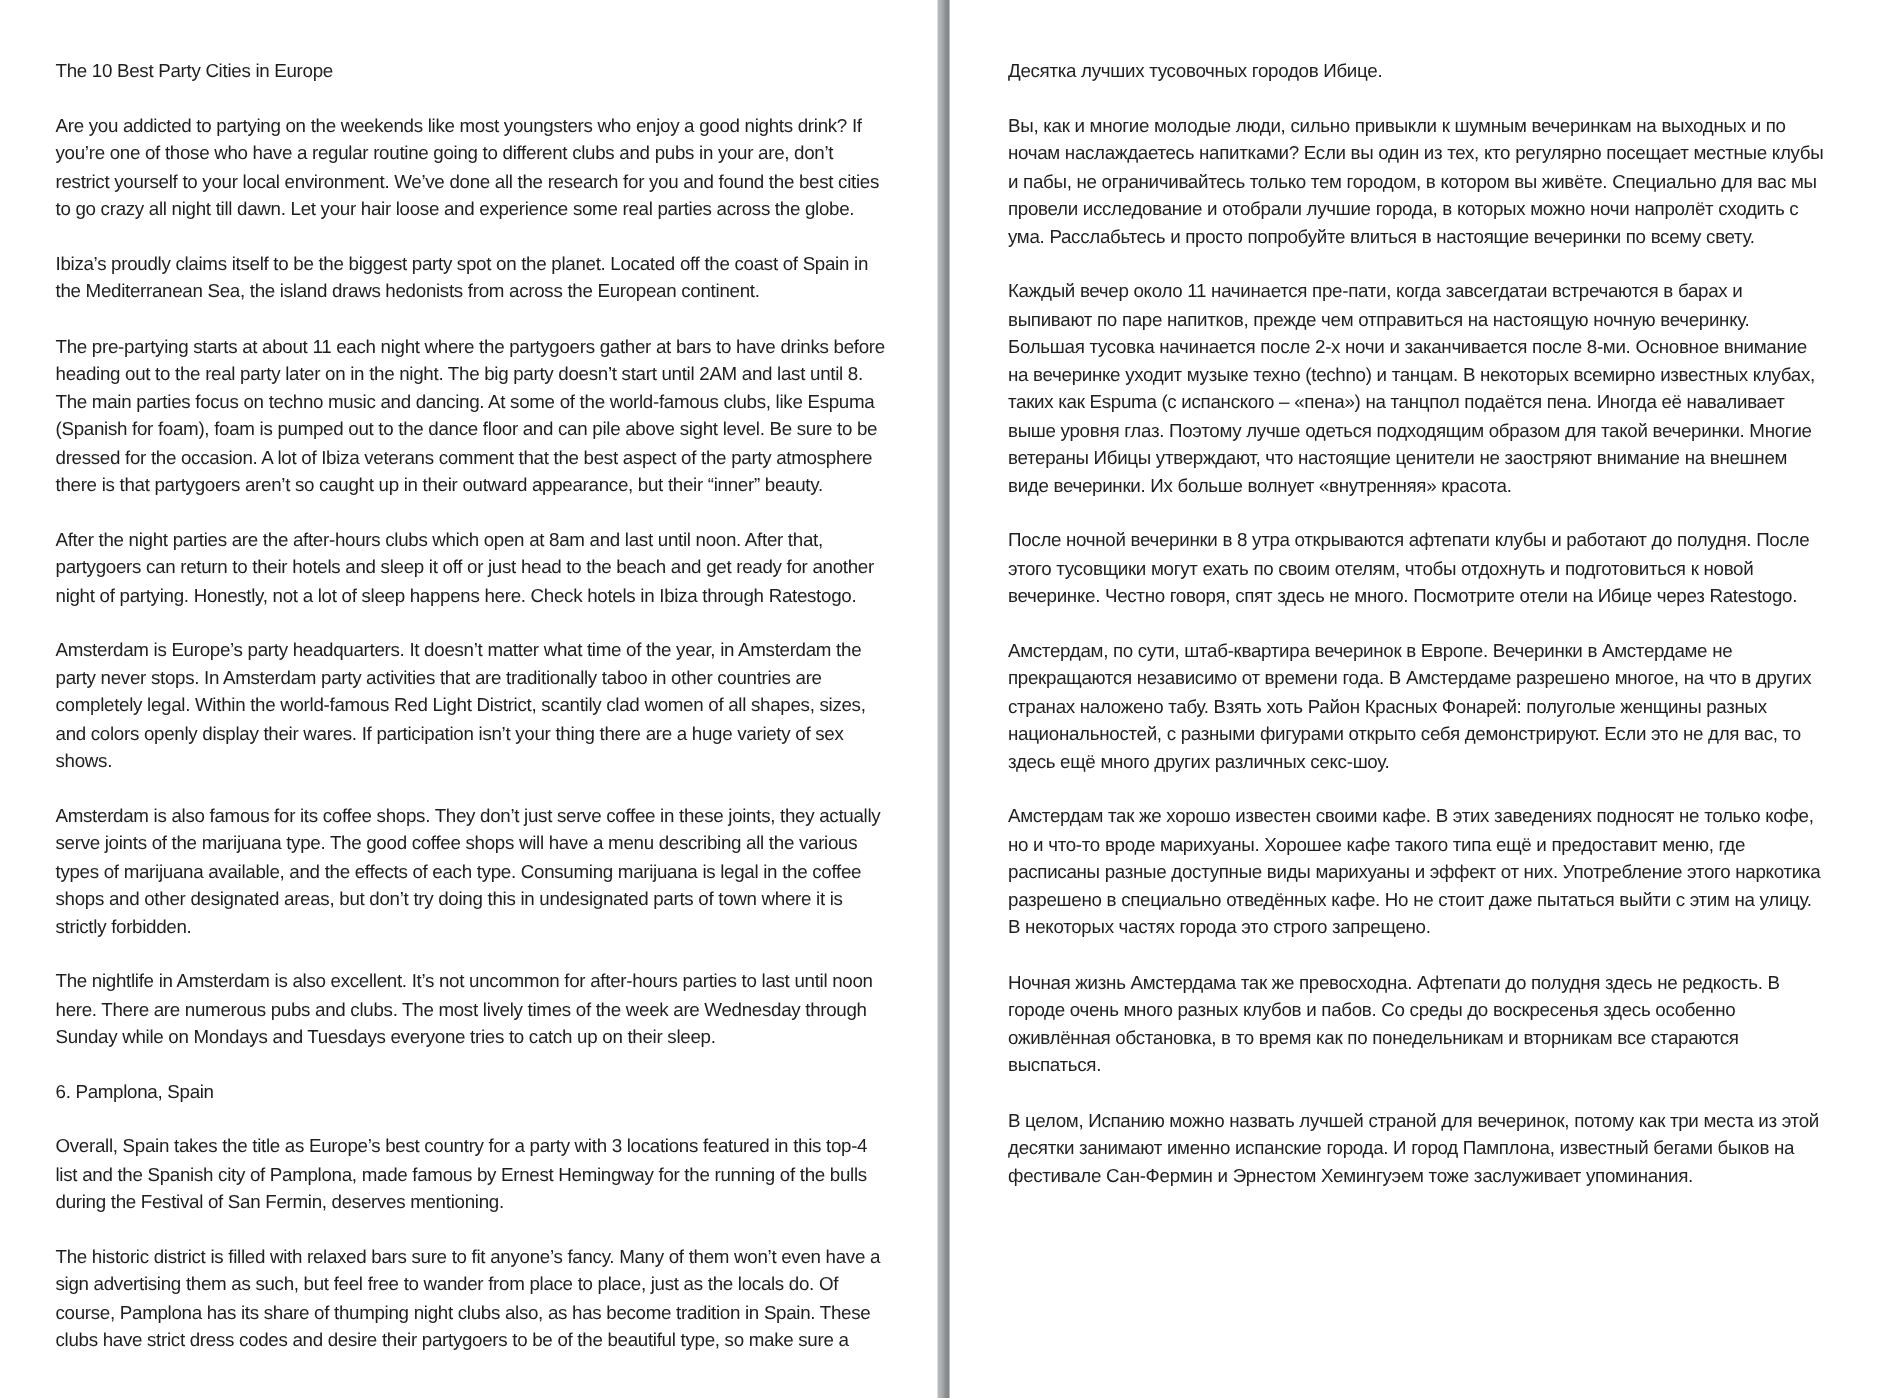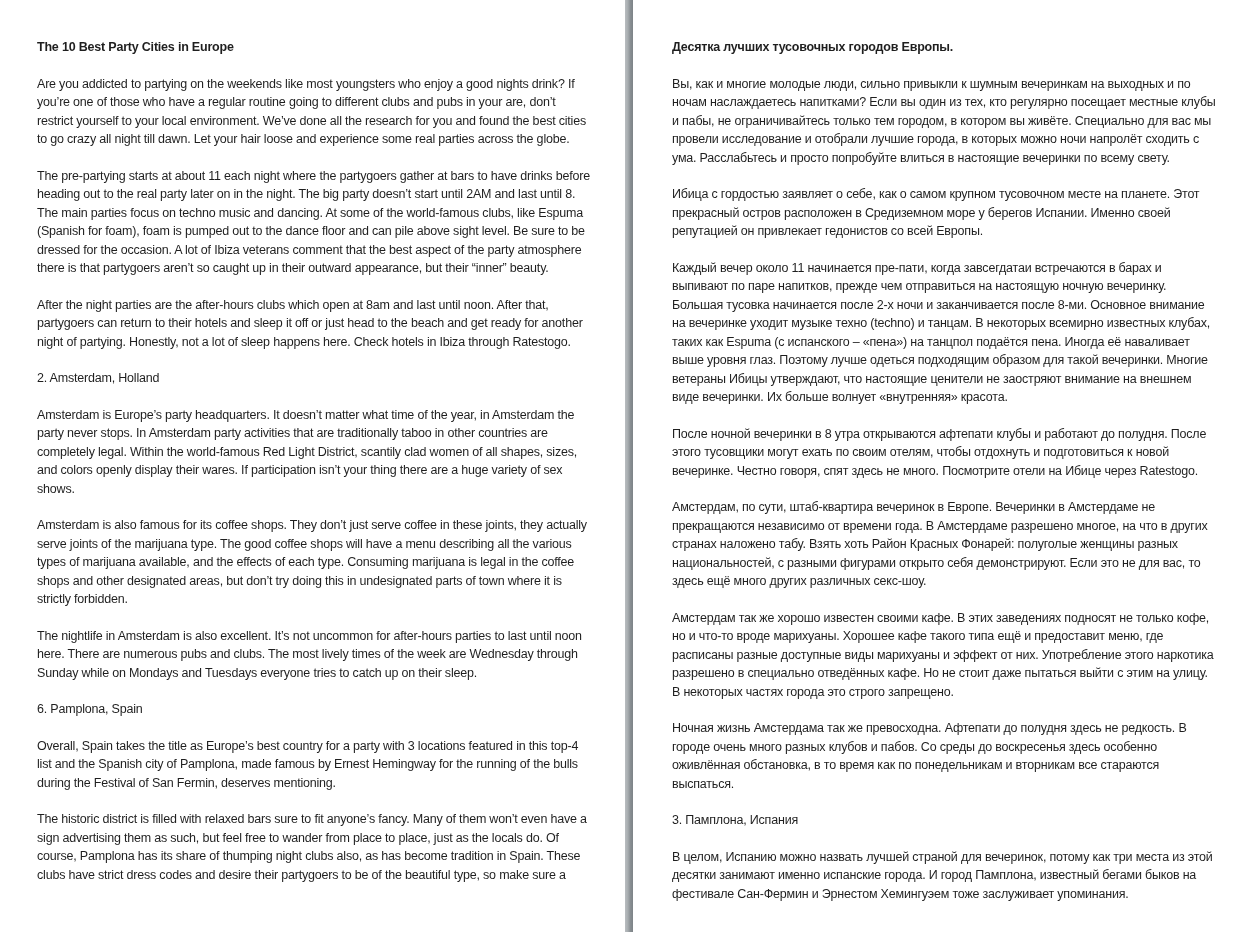--- a/index.html
+++ b/index.html
@@ -28,54 +28,52 @@
     width: 557px;
   }
   .page-right {
     left: 672px;
     width: 547px;
   }
   .block {
     margin: 0 0 18px 0;
   }
   .block.title {
-    font-weight: bold;
+    font-weight: normal;
   }
   .divider {
     position: absolute;
     top: 0;
     left: 625px;
     width: 8px;
     height: 932px;
     background: linear-gradient(to right, #b9bdc0 0%, #a8adb0 35%, #878d91 70%, #7d8387 100%);
   }
 </style>
 </head>
 <body>
 
 <div class="page page-left">
   <div class="block title">The 10 Best Party Cities in Europe</div>
   <div class="block para">Are you addicted to partying on the weekends like most youngsters who enjoy a good nights drink? If you’re one of those who have a regular routine going to different clubs and pubs in your are, don’t restrict yourself to your local environment. We’ve done all the research for you and found the best cities to go crazy all night till dawn. Let your hair loose and experience some real parties across the globe.</div>
+  <div class="block para">Ibiza’s proudly claims itself to be the biggest party spot on the planet. Located off the coast of Spain in the Mediterranean Sea, the island draws hedonists from across the European continent.</div>
   <div class="block para">The pre-partying starts at about 11 each night where the partygoers gather at bars to have drinks before heading out to the real party later on in the night. The big party doesn’t start until 2AM and last until 8. The main parties focus on techno music and dancing. At some of the world-famous clubs, like Espuma (Spanish for foam), foam is pumped out to the dance floor and can pile above sight level. Be sure to be dressed for the occasion. A lot of Ibiza veterans comment that the best aspect of the party atmosphere there is that partygoers aren’t so caught up in their outward appearance, but their “inner” beauty.</div>
   <div class="block para">After the night parties are the after-hours clubs which open at 8am and last until noon. After that, partygoers can return to their hotels and sleep it off or just head to the beach and get ready for another night of partying. Honestly, not a lot of sleep happens here. Check hotels in Ibiza through Ratestogo.</div>
-  <div class="block heading">2. Amsterdam, Holland</div>
   <div class="block para">Amsterdam is Europe’s party headquarters. It doesn’t matter what time of the year, in Amsterdam the party never stops. In Amsterdam party activities that are traditionally taboo in other countries are completely legal. Within the world-famous Red Light District, scantily clad women of all shapes, sizes, and colors openly display their wares. If participation isn’t your thing there are a huge variety of sex shows.</div>
   <div class="block para">Amsterdam is also famous for its coffee shops. They don’t just serve coffee in these joints, they actually serve joints of the marijuana type. The good coffee shops will have a menu describing all the various types of marijuana available, and the effects of each type. Consuming marijuana is legal in the coffee shops and other designated areas, but don’t try doing this in undesignated parts of town where it is strictly forbidden.</div>
   <div class="block para">The nightlife in Amsterdam is also excellent. It’s not uncommon for after-hours parties to last until noon here. There are numerous pubs and clubs. The most lively times of the week are Wednesday through Sunday while on Mondays and Tuesdays everyone tries to catch up on their sleep.</div>
   <div class="block heading">6. Pamplona, Spain</div>
   <div class="block para">Overall, Spain takes the title as Europe’s best country for a party with 3 locations featured in this top-4 list and the Spanish city of Pamplona, made famous by Ernest Hemingway for the running of the bulls during the Festival of San Fermin, deserves mentioning.</div>
   <div class="block para">The historic district is filled with relaxed bars sure to fit anyone’s fancy. Many of them won’t even have a sign advertising them as such, but feel free to wander from place to place, just as the locals do. Of course, Pamplona has its share of thumping night clubs also, as has become tradition in Spain. These clubs have strict dress codes and desire their partygoers to be of the beautiful type, so make sure a</div>
 </div>
 
 <div class="divider"></div>
 
 <div class="page page-right">
-  <div class="block title">Десятка лучших тусовочных городов Европы.</div>
+  <div class="block title">Десятка лучших тусовочных городов Ибице.</div>
   <div class="block para">Вы, как и многие молодые люди, сильно привыкли к шумным вечеринкам на выходных и по ночам наслаждаетесь напитками? Если вы один из тех, кто регулярно посещает местные клубы и пабы, не ограничивайтесь только тем городом, в котором вы живёте. Специально для вас мы провели исследование и отобрали лучшие города, в которых можно ночи напролёт сходить с ума. Расслабьтесь и просто попробуйте влиться в настоящие вечеринки по всему свету.</div>
-  <div class="block para">Ибица с гордостью заявляет о себе, как о самом крупном тусовочном месте на планете. Этот прекрасный остров расположен в Средиземном море у берегов Испании. Именно своей репутацией он привлекает гедонистов со всей Европы.</div>
   <div class="block para">Каждый вечер около 11 начинается пре-пати, когда завсегдатаи встречаются в барах и выпивают по паре напитков, прежде чем отправиться на настоящую ночную вечеринку. Большая тусовка начинается после 2-х ночи и заканчивается после 8-ми. Основное внимание на вечеринке уходит музыке техно (techno) и танцам. В некоторых всемирно известных клубах, таких как Espuma (с испанского – «пена») на танцпол подаётся пена. Иногда её наваливает выше уровня глаз. Поэтому лучше одеться подходящим образом для такой вечеринки. Многие ветераны Ибицы утверждают, что настоящие ценители не заостряют внимание на внешнем виде вечеринки. Их больше волнует «внутренняя» красота.</div>
   <div class="block para">После ночной вечеринки в 8 утра открываются афтепати клубы и работают до полудня. После этого тусовщики могут ехать по своим отелям, чтобы отдохнуть и подготовиться к новой вечеринке. Честно говоря, спят здесь не много. Посмотрите отели на Ибице через Ratestogo.</div>
   <div class="block para">Амстердам, по сути, штаб-квартира вечеринок в Европе. Вечеринки в Амстердаме не прекращаются независимо от времени года. В Амстердаме разрешено многое, на что в других странах наложено табу. Взять хоть Район Красных Фонарей: полуголые женщины разных национальностей, с разными фигурами открыто себя демонстрируют. Если это не для вас, то здесь ещё много других различных секс-шоу.</div>
   <div class="block para">Амстердам так же хорошо известен своими кафе. В этих заведениях подносят не только кофе, но и что-то вроде марихуаны. Хорошее кафе такого типа ещё и предоставит меню, где расписаны разные доступные виды марихуаны и эффект от них. Употребление этого наркотика разрешено в специально отведённых кафе. Но не стоит даже пытаться выйти с этим на улицу. В некоторых частях города это строго запрещено.</div>
   <div class="block para">Ночная жизнь Амстердама так же превосходна. Афтепати до полудня здесь не редкость. В городе очень много разных клубов и пабов. Со среды до воскресенья здесь особенно оживлённая обстановка, в то время как по понедельникам и вторникам все стараются выспаться.</div>
-  <div class="block heading">3. Памплона, Испания</div>
   <div class="block para">В целом, Испанию можно назвать лучшей страной для вечеринок, потому как три места из этой десятки занимают именно испанские города. И город Памплона, известный бегами быков на фестивале Сан-Фермин и Эрнестом Хемингуэем тоже заслуживает упоминания.</div>
 </div>
 
 </body></html>

